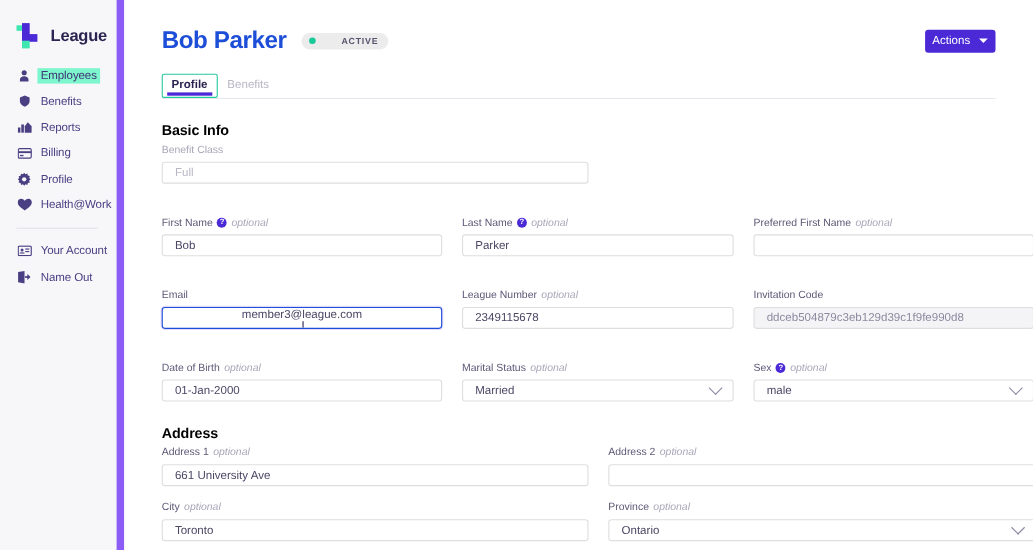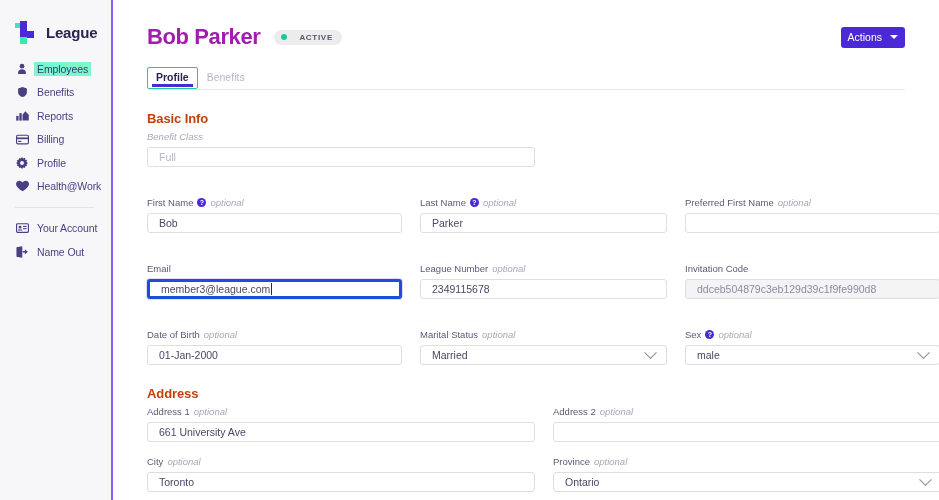--- a/index.html
+++ b/index.html
@@ -9,21 +9,21 @@
     background: #ffffff;
     font-family: "Liberation Sans", sans-serif;
     -webkit-font-smoothing: antialiased;
   }
   .app { display: flex; width: 939px; height: 500px; }
 
   
   .sidebar {
     width: 113px; height: 500px;
     background: #f7f7fa;
-    border-right: 2px solid #8b5cf6;
+    border-right: 7px solid #8b5cf6;
     flex: 0 0 113px;
     position: relative;
   }
   .logo {
     display: flex; align-items: center;
     gap: 7px;
     padding: 17px 0 0 15px;
     height: 48px;
   }
   .logo-mark { position: relative; width: 24px; height: 26px; }
@@ -91,25 +91,25 @@
   }
   .content { padding: 0 34px 0 34px; }
 
   .page-head {
     display: flex; align-items: center;
     padding-top: 22px;
     height: 52px;
   }
   .page-title {
     font-size: 22px; font-weight: bold;
-    color: #a21caf; letter-spacing: -0.4px;
+    color: #1d4ed8; letter-spacing: -0.4px;
   }
   .status-badge {
     display: inline-flex; align-items: center;
-    gap: 12px;
+    gap: 23px;
     background: #ececed;
     border-radius: 10px;
     padding: 3px 9px 3px 7px;
     margin-left: 14px;
   }
   .status-dot {
     width: 6px; height: 6px; border-radius: 50%;
     background: #18c99a;
   }
   .status-text {
@@ -163,34 +163,34 @@
     content: "";
     position: absolute;
     left: 4px; right: 4px; bottom: 1px;
     height: 3px;
     background: #4b29d6;
   }
 
   
   .section-title {
     font-size: 13px; font-weight: bold;
-    color: #c2410c;
+    color: #000000;
     margin-top: 21px;
     margin-bottom: 5px;
     letter-spacing: -0.1px;
   }
   .field-label {
     font-size: 9.5px;
     color: #5c5876;
     margin-bottom: 5px;
     display: flex; align-items: center;
     gap: 4px;
     white-space: nowrap;
   }
-  .field-label.muted { color: #a9a7b8; font-style: italic; }
+  .field-label.muted { color: #a9a7b8; }
   .opt {
     font-style: italic;
     color: #a9a7b8;
     font-size: 9.5px;
   }
   .help-icon {
     width: 9px; height: 9px;
     border-radius: 50%;
     background: #4b29d6;
     color: #fff;
@@ -213,22 +213,23 @@
     width: 100%;
     display: flex; align-items: center;
     font-family: "Liberation Sans", sans-serif;
     cursor: text;
     position: relative;
     white-space: nowrap;
     overflow: hidden;
   }
   .input.placeholder { color: #b9b7c6; }
   .input.focused {
-    border: 3px solid #1d4ed8;
+    border: 1px solid #1d4ed8;
     box-shadow: 0 0 0 1px rgba(138,109,240,0.25);
+    flex-direction: column;
   }
   .input.disabled {
     background: #f4f4f7;
     color: #8d8aa0;
     cursor: default;
   }
   .caret-bar {
     display: inline-block;
     width: 1px; height: 12px;
     background: #2b2350;

